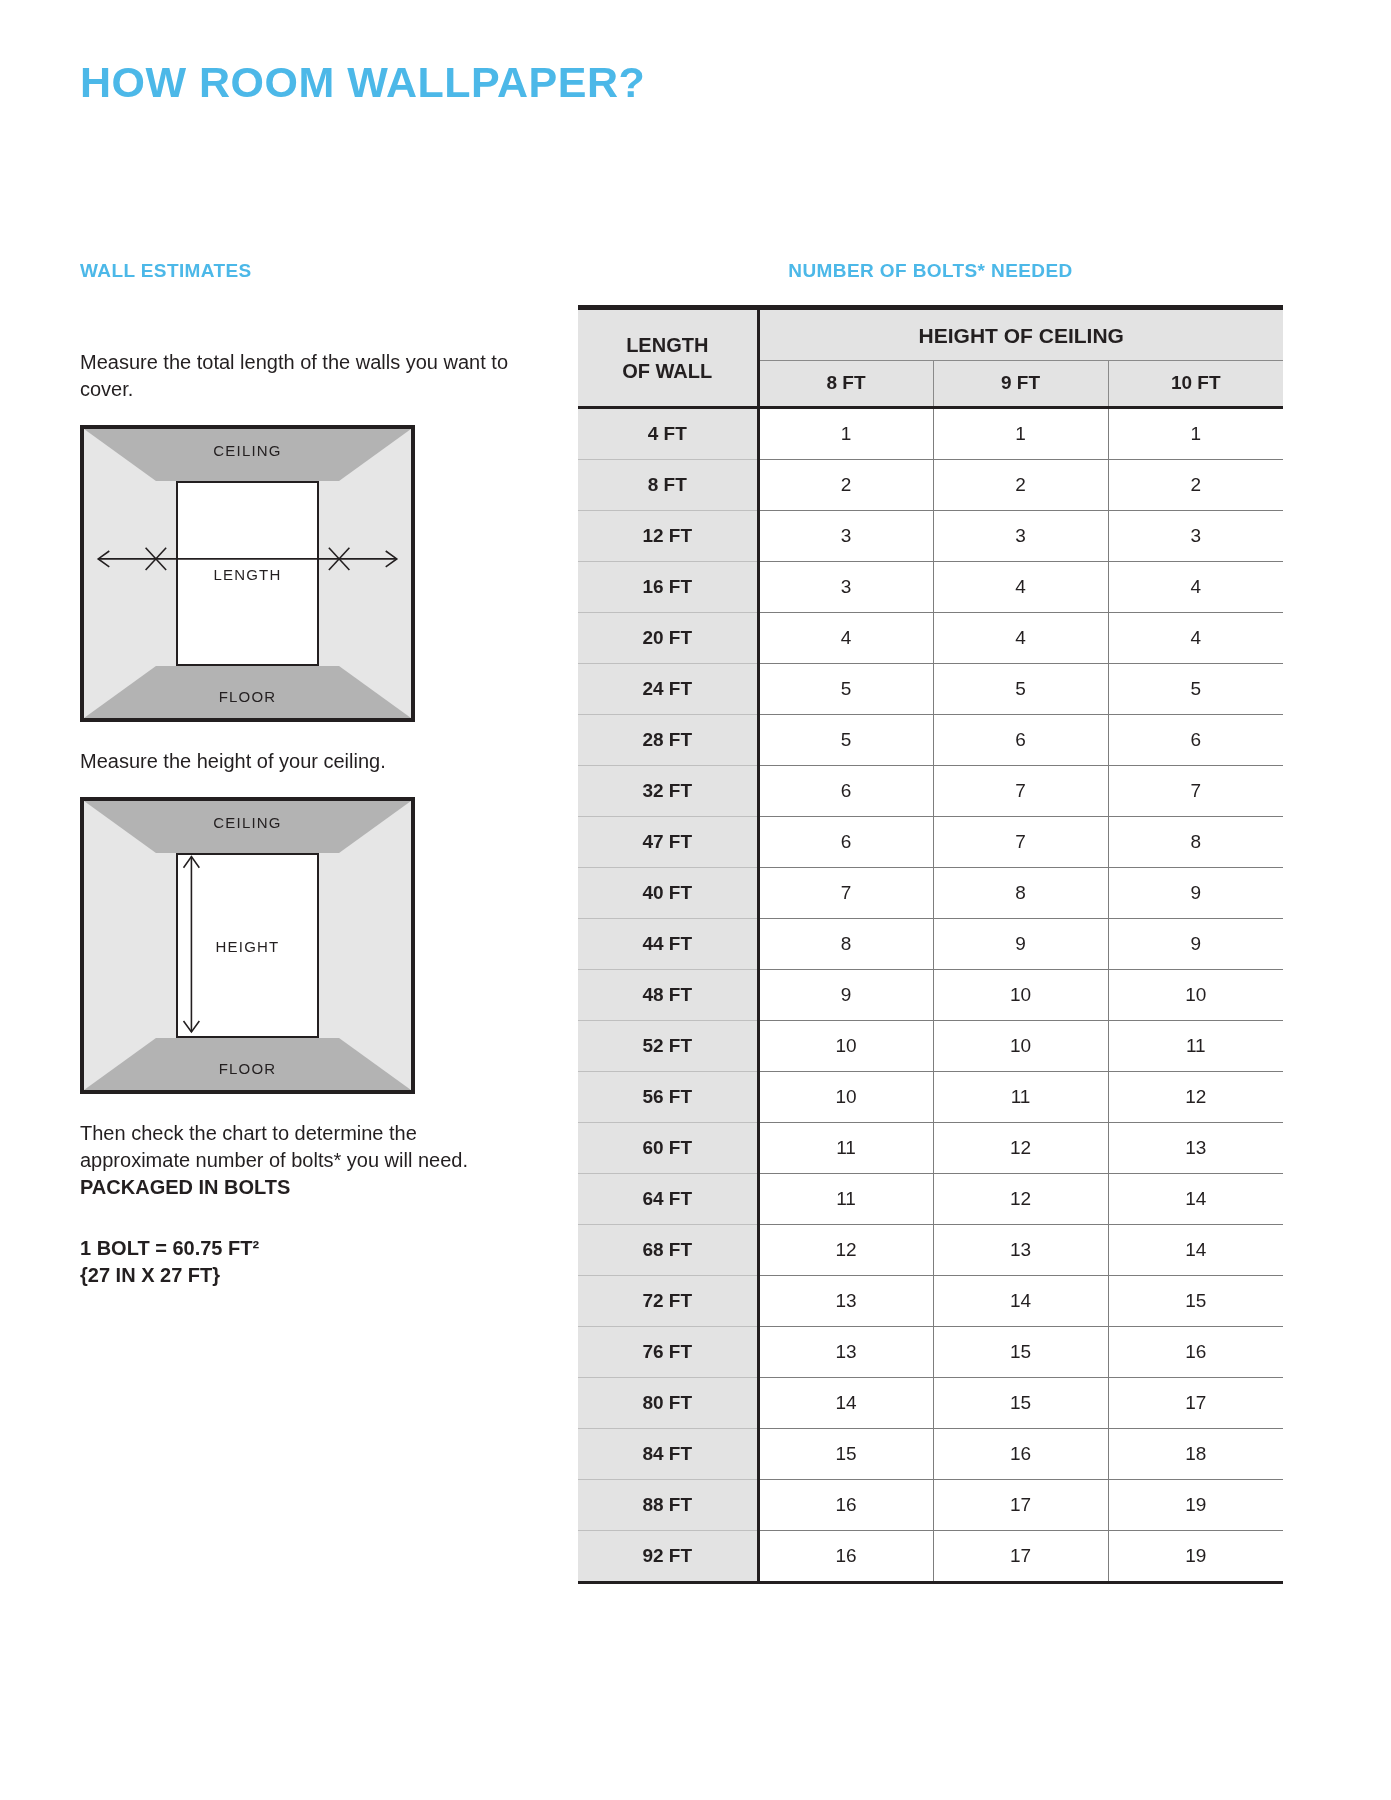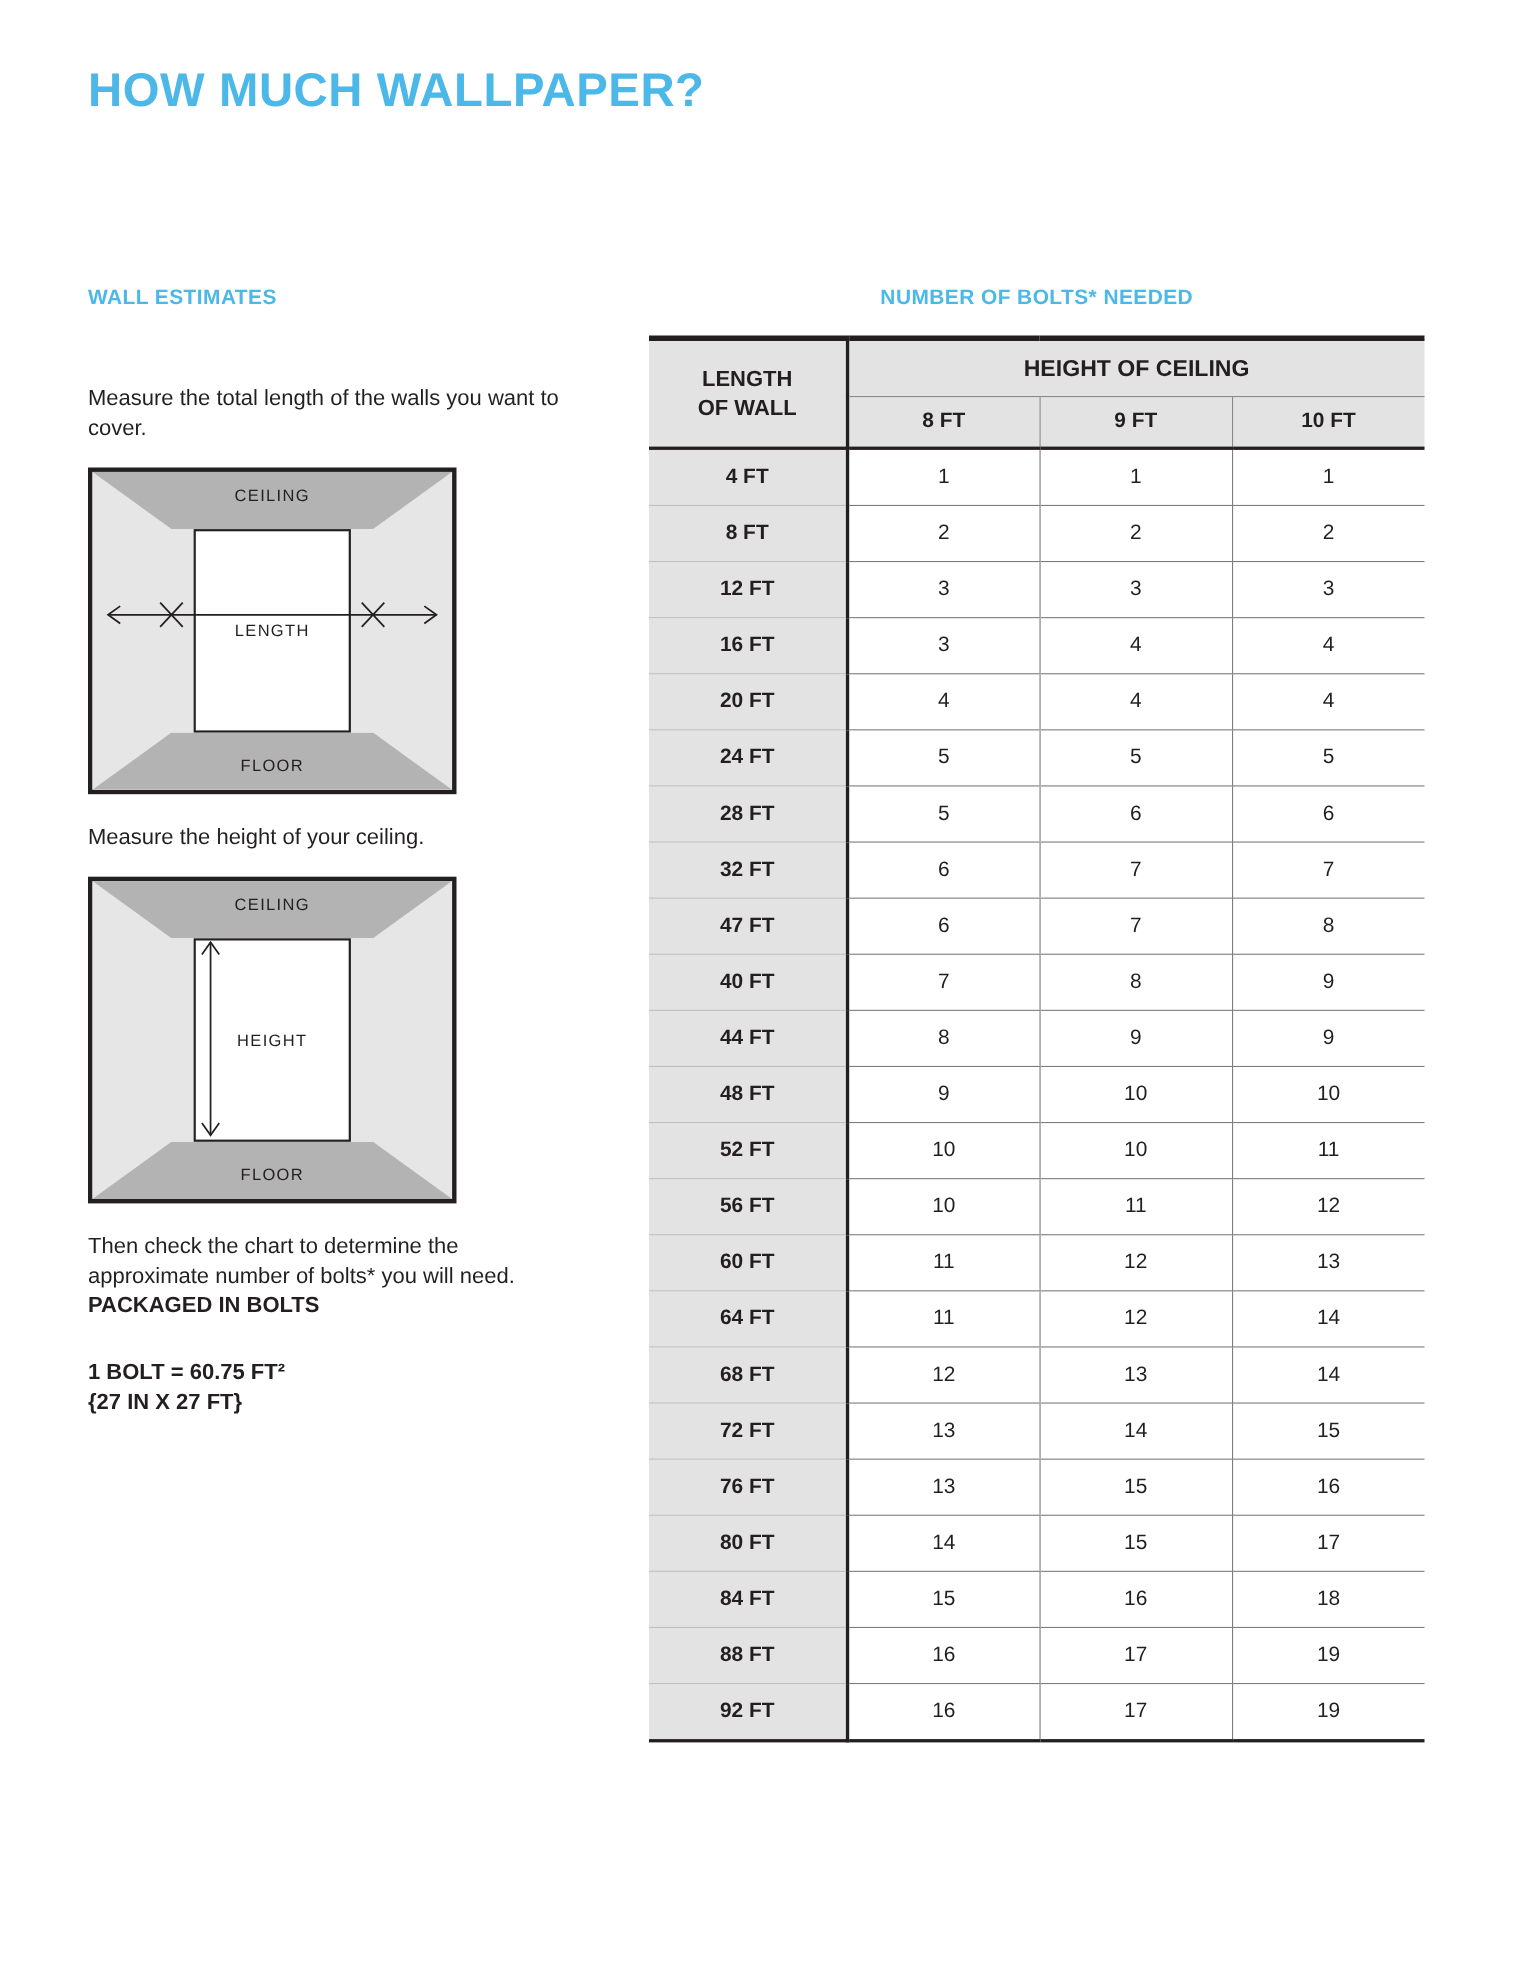--- a/index.html
+++ b/index.html
@@ -115,21 +115,21 @@
   .note-bold {
     font-size: 20px;
     font-weight: bold;
     line-height: 27px;
     color: #231f20;
   }
 
   
   #table-wrap {
     position: absolute;
-    left: 590px;
+    left: 578px;
     top: 260px;
     width: 705px;
   }
   #bolts-head {
     text-align: center;
     font-size: 19px;
     font-weight: bold;
     color: #4cb8e8;
     letter-spacing: 0.4px;
     margin-bottom: 23px;
@@ -194,21 +194,21 @@
     border-right: 1px solid #7d7d7d;
   }
   tr:last-child td.rowlab { border-bottom: 3px solid #231f20; }
   tr:last-child td.val { border-bottom: 3px solid #231f20; }
 </style>
 </head>
 <body>
 
 <div class="page">
 
-  <div id="main-title">HOW MUCH WALLPAPER?</div>
+  <div id="main-title">HOW ROOM WALLPAPER?</div>
 
   <div id="left-col">
 
     <div class="section-head">WALL ESTIMATES</div>
 
     <div class="body-text" id="step1-text">Measure the total length of the walls you want to cover.</div>
 
     <div class="room-diagram" id="diagram-length">
       <div class="wall wall-left"></div>
       <div class="wall wall-right"></div>

